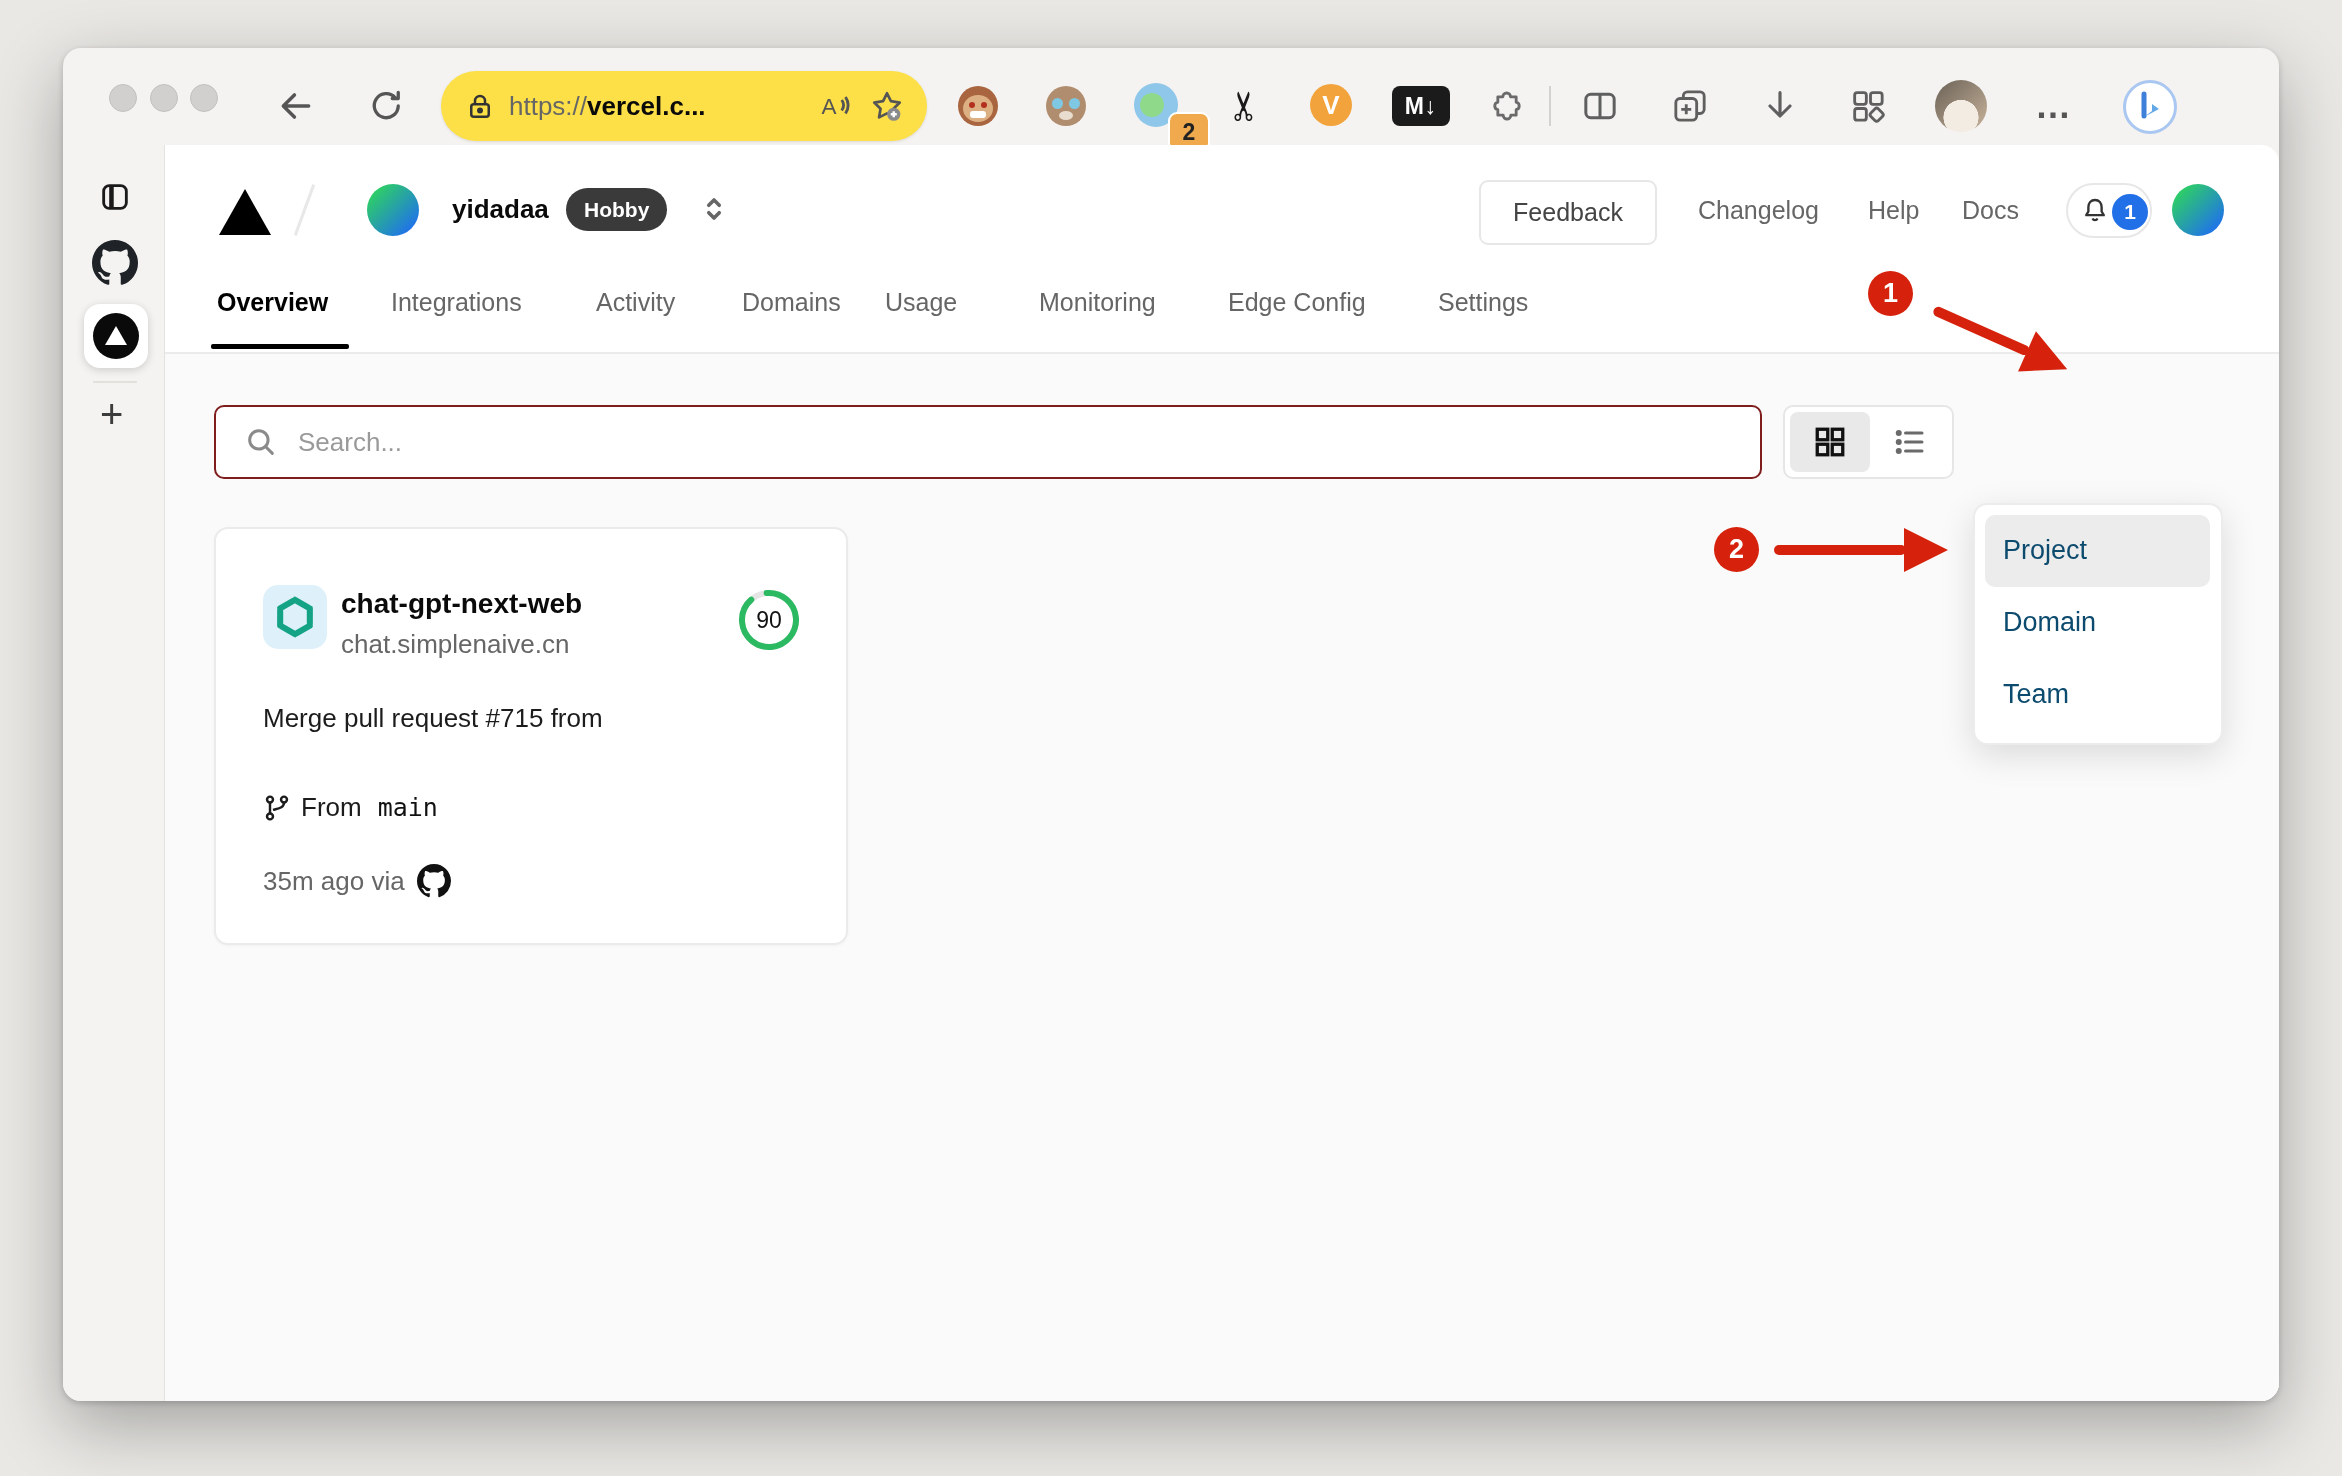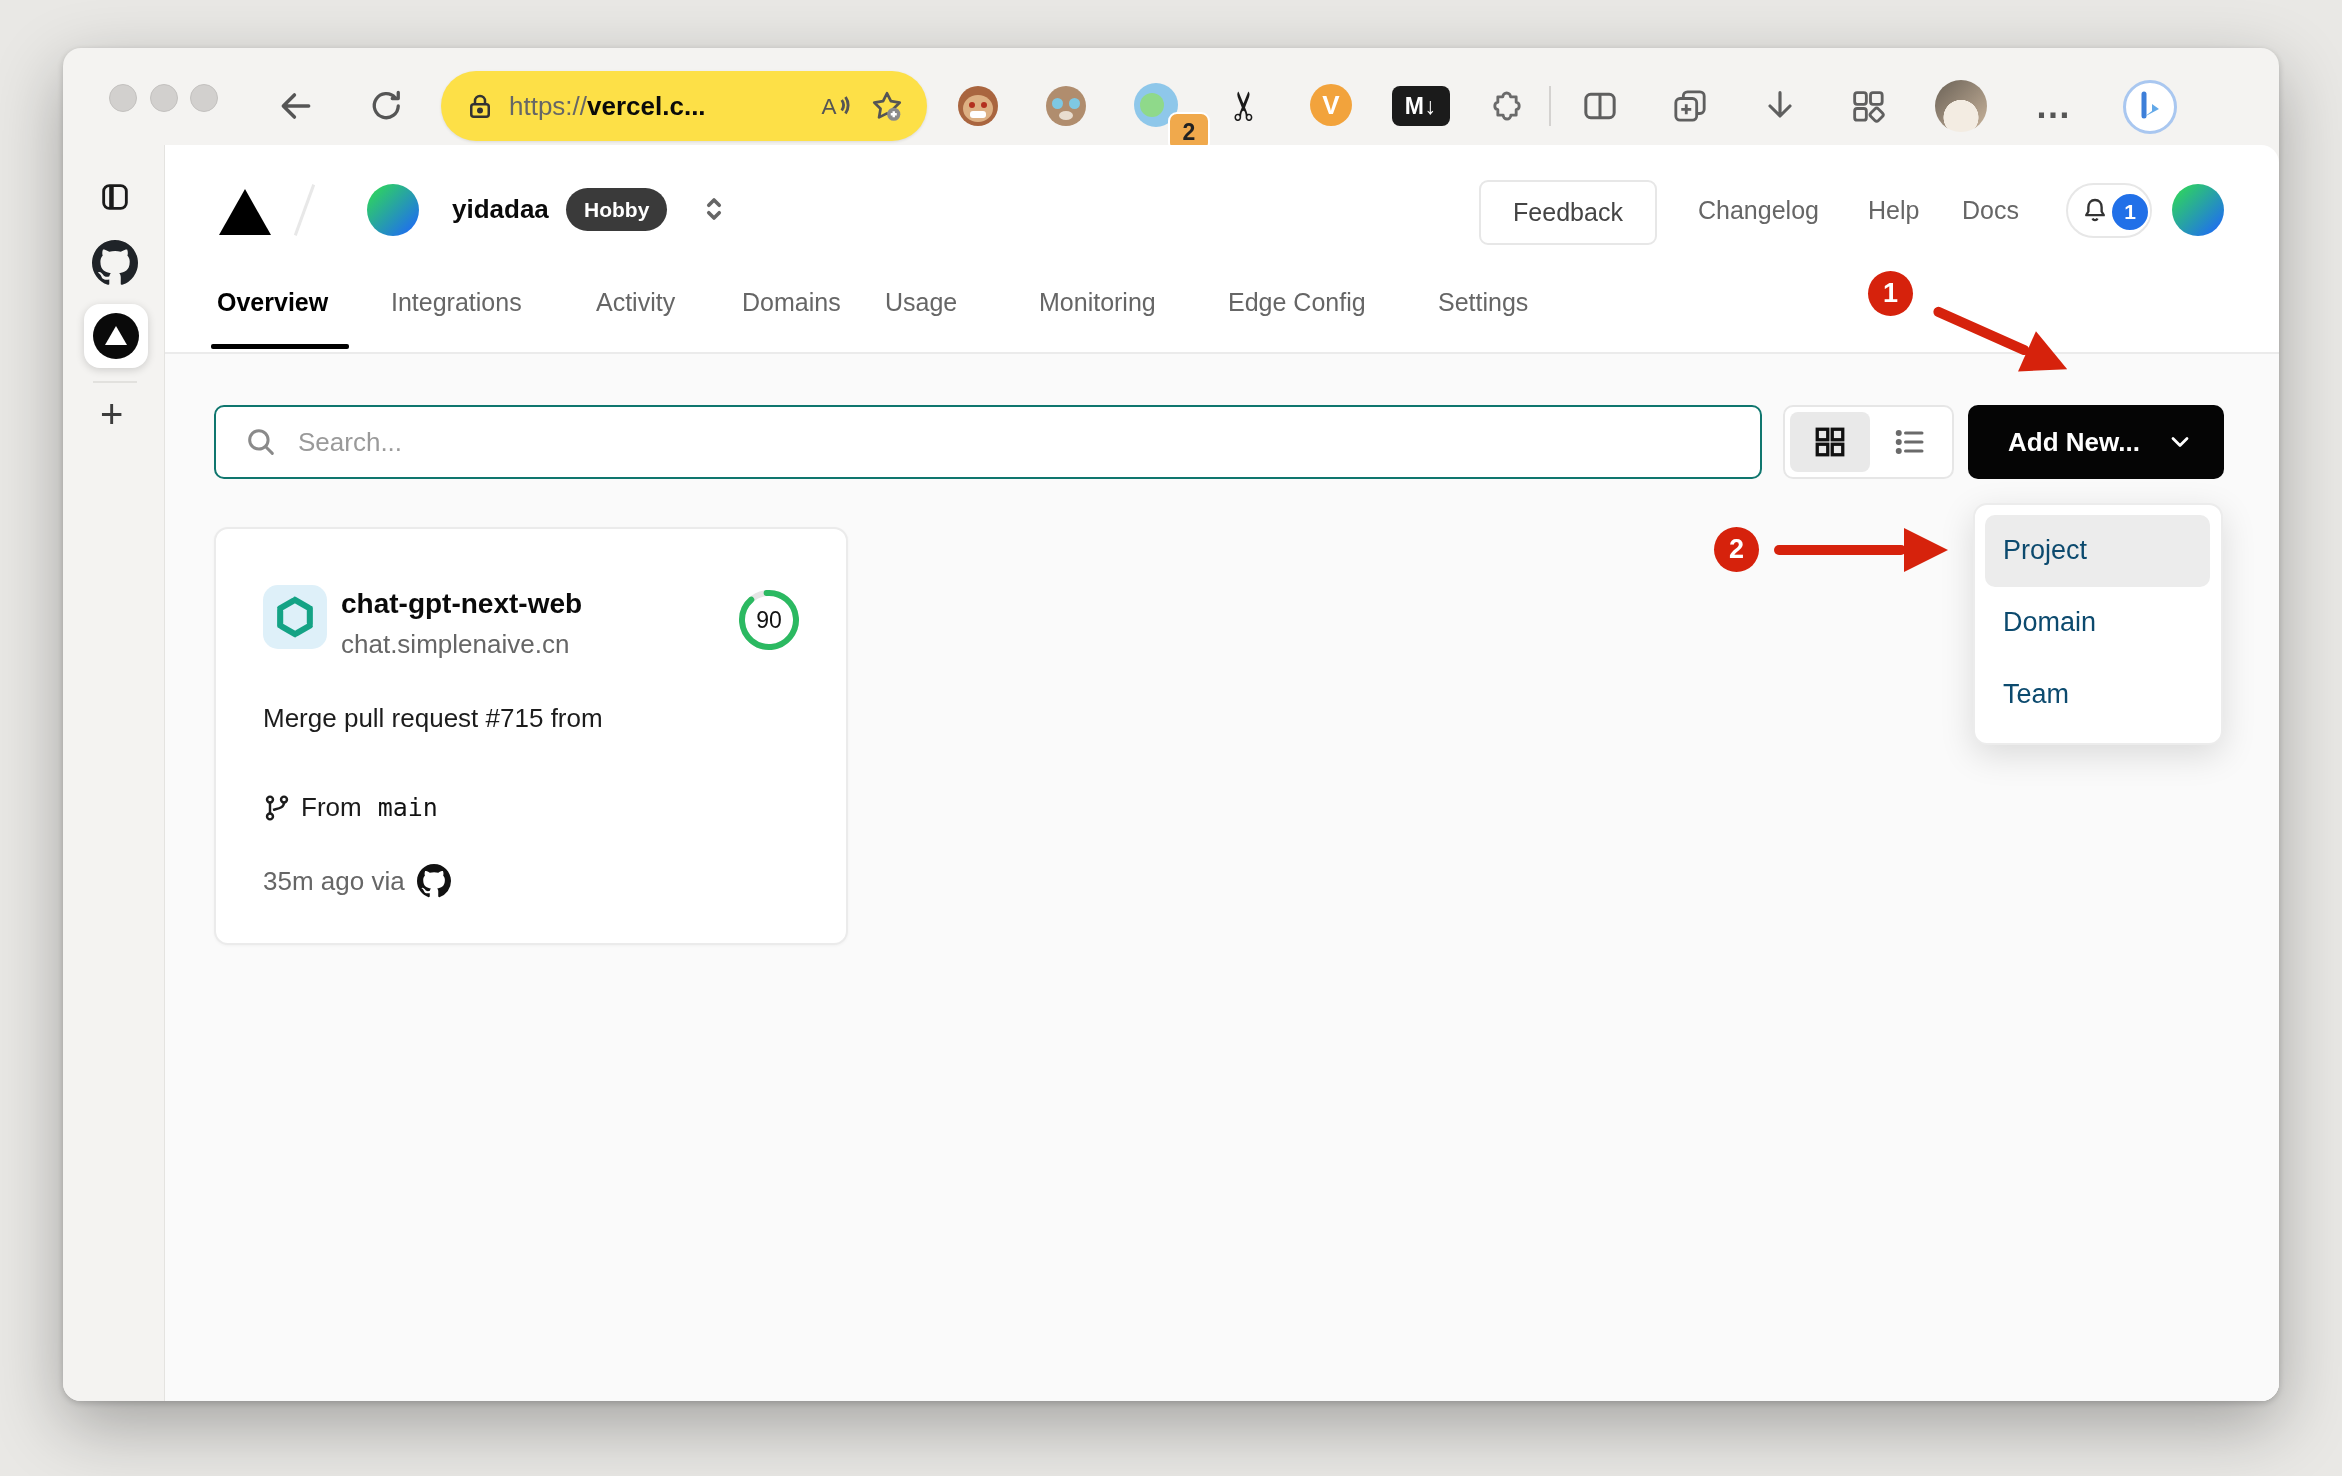--- a/index.html
+++ b/index.html
@@ -50,21 +50,21 @@
             color:#444;font-size:25px;display:flex;align-items:center;justify-content:center;}
   .navlink{top:196px;font-size:25px;color:#666;}
   .bell-pill{left:2066px;top:183px;width:86px;height:55px;border:2px solid #e7e7e7;border-radius:28px;background:#fff;display:flex;align-items:center;padding-left:12px;box-sizing:border-box;}
   .bell-badge{left:2110px;top:192px;width:36px;height:36px;border-radius:50%;background:#2170e8;color:#fff;font-size:21px;font-weight:600;
               display:flex;align-items:center;justify-content:center;border:2px solid #fff;}
 
   .tab{top:288px;font-size:25px;color:#666;}
   .tab.active{color:#000;font-weight:600;}
   .tab-underline{left:211px;top:344px;width:138px;height:5px;background:#000;border-radius:2px;}
 
-  .search{left:214px;top:405px;width:1548px;height:74px;border-radius:10px;background:#fff;border:2px solid #0f766e;box-sizing:border-box;
+  .search{left:214px;top:405px;width:1548px;height:74px;border-radius:10px;background:#fff;border:2px solid #7f1d1d;box-sizing:border-box;
           display:flex;align-items:center;padding-left:28px;}
   .search input{border:0;outline:none;font-size:26px;color:#333;background:transparent;margin-left:18px;width:1200px;font-family:"Liberation Sans",sans-serif;}
   .search input::placeholder{color:#9a9a9a;}
 
   .toggle{left:1783px;top:405px;width:171px;height:74px;border-radius:10px;background:#fff;border:2px solid #e6e6e6;box-sizing:border-box;display:flex;}
   .toggle-grid{margin:5px 0 0 5px;width:80px;height:60px;border-radius:8px;background:#e9e9e9;display:flex;align-items:center;justify-content:center;}
   .toggle-list{width:80px;height:70px;display:flex;align-items:center;justify-content:center;}
 
   .addnew{left:1968px;top:405px;width:256px;height:74px;border-radius:10px;background:#050505;color:#fff;
           display:flex;align-items:center;justify-content:space-between;padding:0 30px 0 40px;box-sizing:border-box;}
@@ -277,26 +277,20 @@
     <div class="toggle-list">
       <svg width="36" height="36" viewBox="0 0 24 24" fill="none" stroke="#6a6a6a" stroke-width="2" stroke-linecap="round">
           <circle cx="4.5" cy="6" r="1" fill="#6a6a6a"></circle>
           <circle cx="4.5" cy="12" r="1" fill="#6a6a6a"></circle>
           <circle cx="4.5" cy="18" r="1" fill="#6a6a6a"></circle>
           <path d="M9 6h11M9 12h11M9 18h11"></path>
         </svg>
     </div>
   </div>
 
-  <div class="abs addnew">
-    <span class="lbl">Add New...</span>
-    <svg width="28" height="28" viewBox="0 0 24 24" fill="none" stroke="#fff" stroke-width="2.4" stroke-linecap="round" stroke-linejoin="round">
-        <path d="M6 9l6 6 6-6"></path>
-      </svg>
-  </div>
 
   <div class="abs card"></div>
   <div class="abs proj-icon">
     <svg width="46" height="46" viewBox="-24 -24 48 48">
       <g fill="none" stroke="#14a385" stroke-width="4.4" stroke-linejoin="round" stroke-linecap="round">
         <path d="M0 -19 L14.5 -10.6 L14.5 6.2"></path>
         <path d="M0 -19 L14.5 -10.6 L14.5 6.2" transform="rotate(60)"></path>
         <path d="M0 -19 L14.5 -10.6 L14.5 6.2" transform="rotate(120)"></path>
         <path d="M0 -19 L14.5 -10.6 L14.5 6.2" transform="rotate(180)"></path>
         <path d="M0 -19 L14.5 -10.6 L14.5 6.2" transform="rotate(240)"></path>

